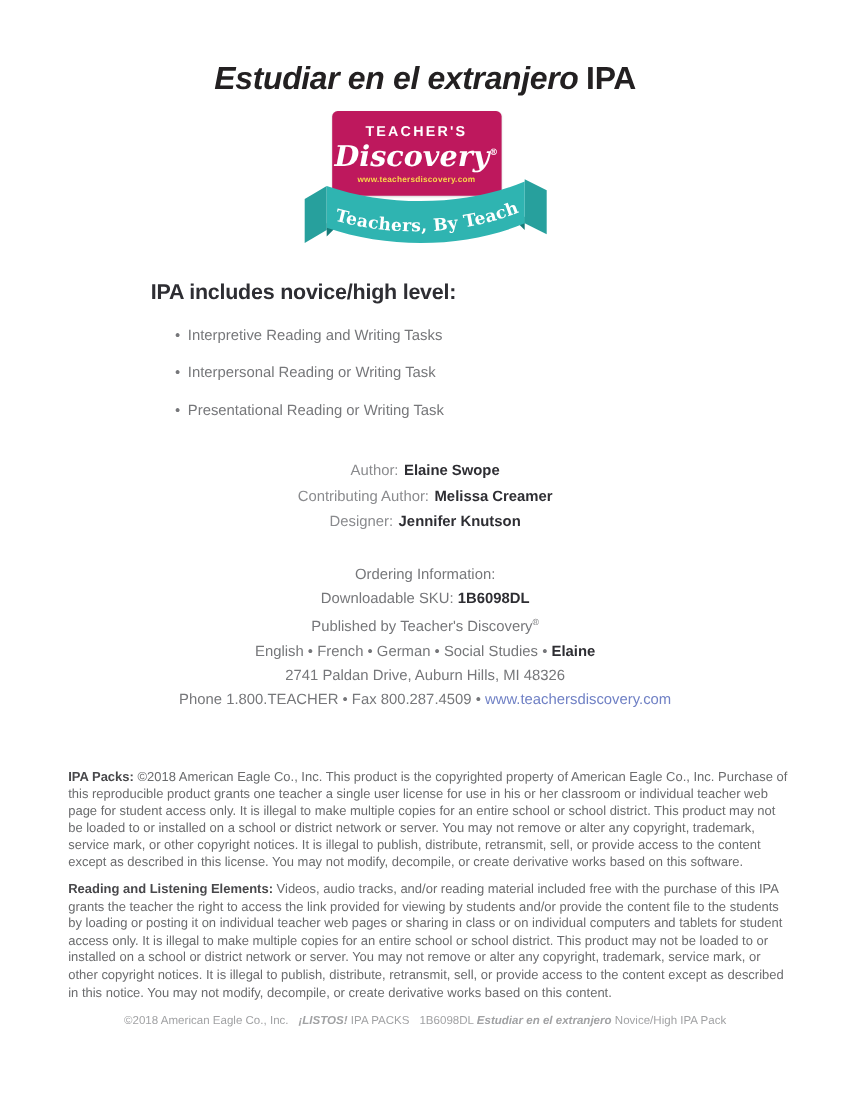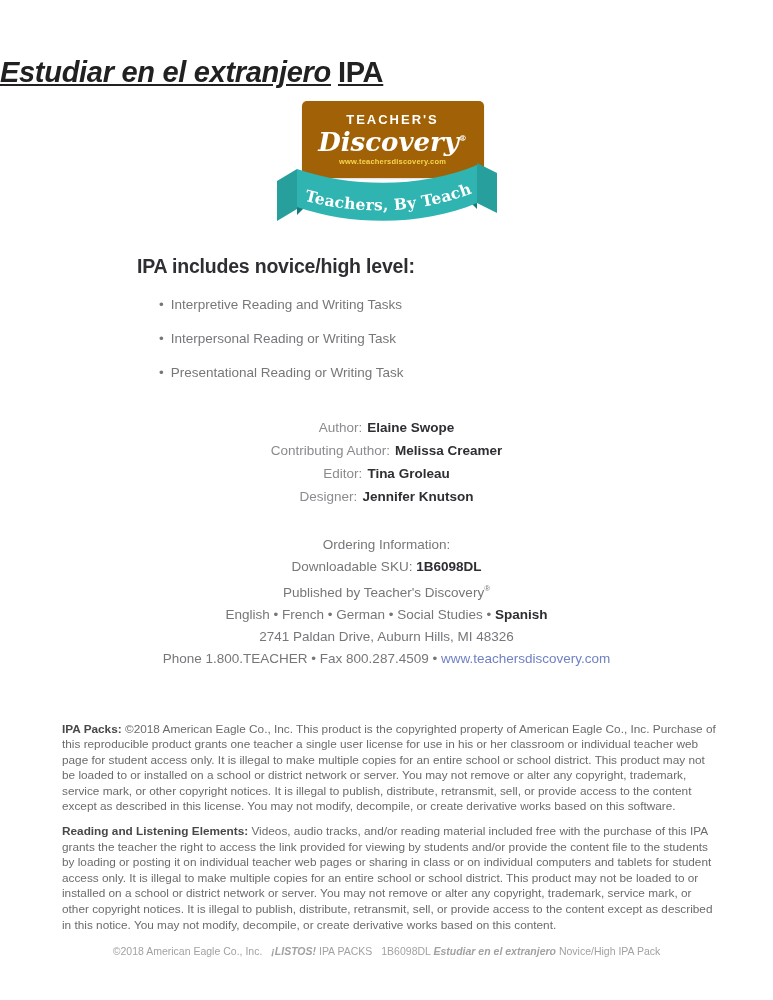--- a/index.html
+++ b/index.html
@@ -4,30 +4,30 @@
 <style>
   html,body{margin:0;padding:0;}
   body{
     width:773px;height:1000px;background:#ffffff;overflow:hidden;
     font-family:"Liberation Sans","DejaVu Sans",sans-serif;color:#6a6b6d;
   }
   .page{width:773px;height:1000px;position:relative;}
 
   
   .title{
-    margin:0;padding-top:56px;
-    font-size:29px;font-weight:bold;color:#232021;letter-spacing:-0.3px;text-decoration:underline;
+    margin:0;padding-top:56px;text-align:center;
+    font-size:29px;font-weight:bold;color:#232021;letter-spacing:-0.3px;
   }
   .title .t-it{font-style:italic;margin-right:7px;}
 
   
   .logo{position:relative;width:224px;height:126px;margin:12px auto 0;}
   .logo-box{
-    position:absolute;left:27px;top:0;width:182px;height:77px;
-    background:#a16207;border-radius:5px;text-align:center;
+    position:absolute;left:27px;top:0;width:154px;height:77px;
+    background:#be185d;border-radius:5px;text-align:center;
     padding-top:12px;box-sizing:border-box;
     box-shadow:0 1px 2px rgba(0,0,0,0.15);
   }
   .logo-top{color:#ffffff;font-weight:bold;font-size:13px;letter-spacing:2px;line-height:13px;}
   .logo-script{
     color:#ffffff;font-family:"DejaVu Serif","Liberation Serif",serif;
     font-style:italic;font-weight:bold;font-size:26px;line-height:26px;margin-top:-1px;
   }
   .logo-script sup{font-size:8px;font-style:normal;}
   .logo-url{color:#f9d64a;font-size:7.5px;font-weight:bold;margin-top:2px;letter-spacing:0.2px;}
@@ -108,37 +108,34 @@
   </section>
 
   <section class="credits">
     <div class="credit-row">
       <span class="lbl">Author:</span><strong>Elaine Swope</strong>
     </div>
     <div class="credit-row">
       <span class="lbl">Contributing Author:</span><strong>Melissa Creamer</strong>
     </div>
     <div class="credit-row">
-      <span class="lbl">Editor:</span><strong>Tina Groleau</strong>
-    </div>
-    <div class="credit-row">
       <span class="lbl">Designer:</span><strong>Jennifer Knutson</strong>
     </div>
   </section>
 
   <section class="ordering">
     <div>Ordering Information:</div>
     <div>
       <span>Downloadable SKU: </span><strong>1B6098DL</strong>
     </div>
     <div>
       <span>Published by Teacher's Discovery</span><sup>®</sup>
     </div>
     <div>
-      <span>English • French • German • Social Studies • </span><strong>Spanish</strong>
+      <span>English • French • German • Social Studies • </span><strong>Elaine</strong>
     </div>
     <div>2741 Paldan Drive, Auburn Hills, MI 48326</div>
     <div>
       <span>Phone 1.800.TEACHER • Fax 800.287.4509 • </span><a class="site">www.teachersdiscovery.com</a>
     </div>
   </section>
 
   <section class="legal">
     <p>
       <strong>IPA Packs:</strong><span> ©2018 American Eagle Co., Inc. This product is the copyrighted property of American Eagle Co., Inc. Purchase of this reproducible product grants one teacher a single user license for use in his or her classroom or individual teacher web page for student access only. It is illegal to make multiple copies for an entire school or school district. This product may not be loaded to or installed on a school or district network or server. You may not remove or alter any copyright, trademark, service mark, or other copyright notices. It is illegal to publish, distribute, retransmit, sell, or provide access to the content except as described in this license. You may not modify, decompile, or create derivative works based on this software.</span>

